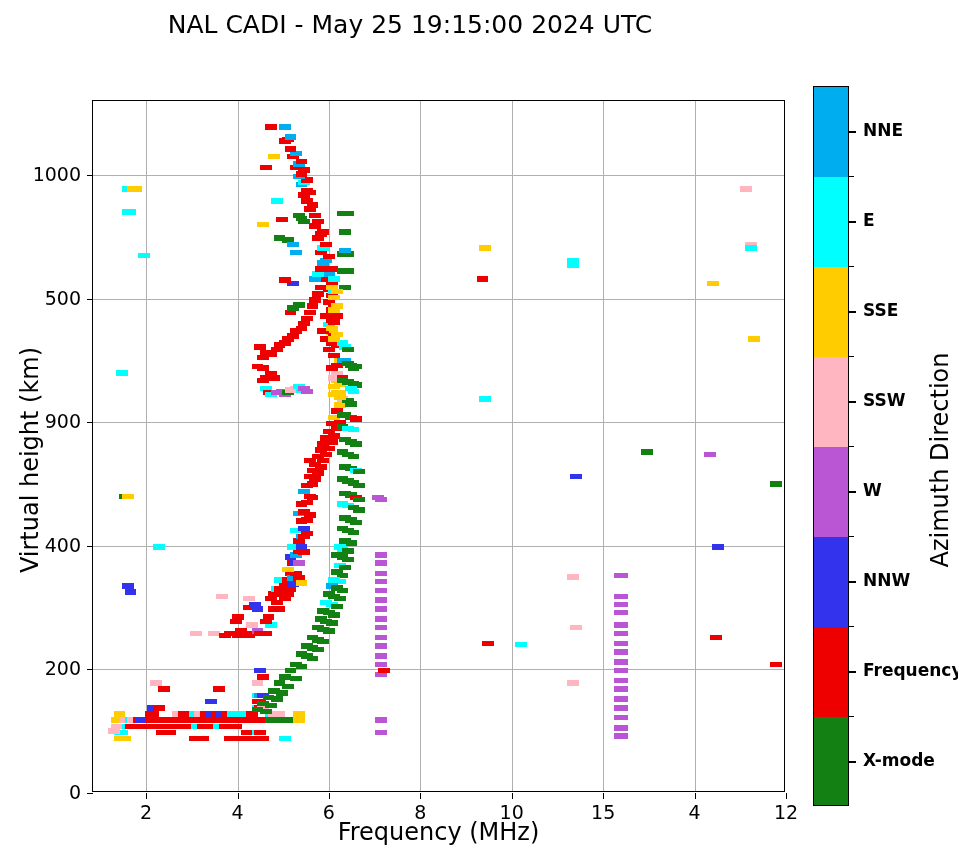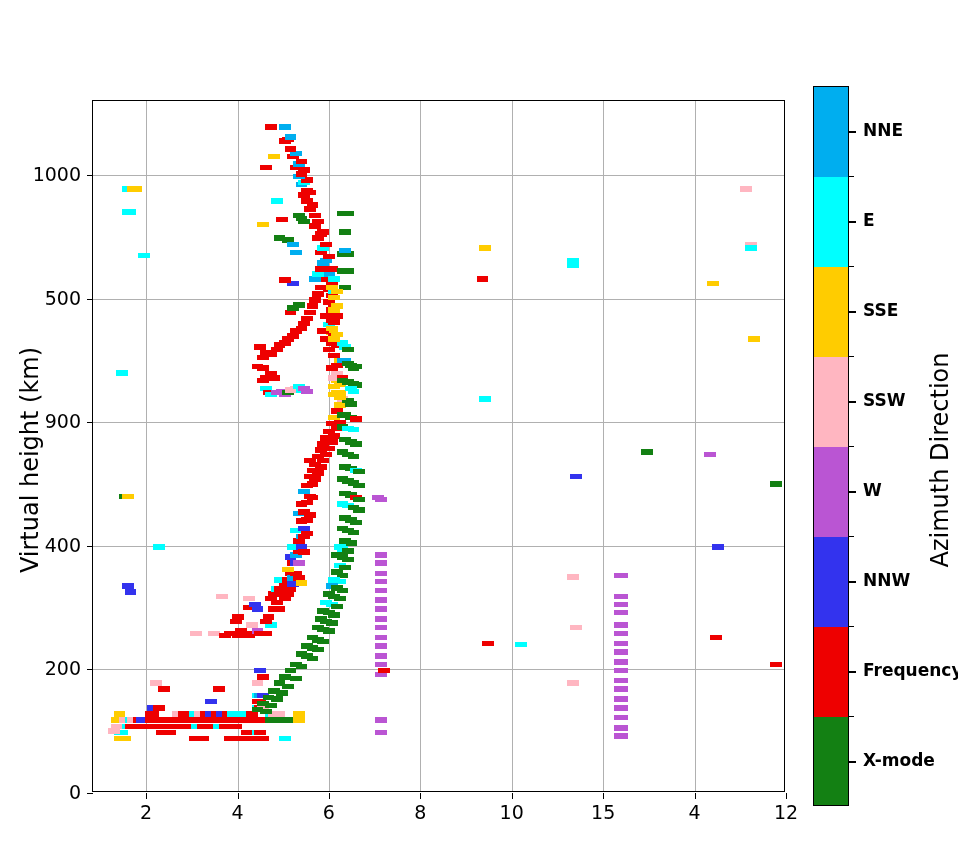--- a/index.html
+++ b/index.html
@@ -45,20 +45,21 @@
   .clab{position:absolute;left:50px;font-size:17px;color:#000;white-space:nowrap;
         margin-top:-11px;font-weight:600;}
   #cbar-title{position:absolute;left:752px;top:444px;width:360px;text-align:center;
               font-size:24px;transform:rotate(-90deg);transform-origin:center center;}
 </style>
 </head>
 <body>
 
 <div id="figure">
 
+  <div id="title">NAL CADI - May 25 19:15:00 2024 UTC</div>
 
   <div id="plot">
     <div id="grid">
         <div class="gl-v" style="left: 53px;"></div>
         <div class="gl-v" style="left: 144.5px;"></div>
         <div class="gl-v" style="left: 235.9px;"></div>
         <div class="gl-v" style="left: 327.3px;"></div>
         <div class="gl-v" style="left: 418.7px;"></div>
         <div class="gl-v" style="left: 510.2px;"></div>
         <div class="gl-v" style="left: 601.6px;"></div>
@@ -674,20 +675,21 @@
       <div class="ytick" style="top: 321.3px;"></div>
       <div class="ylab" style="top: 321.3px;">900</div>
       <div class="ytick" style="top: 197.7px;"></div>
       <div class="ylab" style="top: 197.7px;">500</div>
       <div class="ytick" style="top: 74.1px;"></div>
       <div class="ylab" style="top: 74.1px;">1000</div>
     </div>
 
   <div id="axis-decor"></div>
 
+  <div id="xaxis-title">Frequency (MHz)</div>
 
   <div style="position:absolute;left:0;top:0;width:0;height:0;">
     <div id="yaxis-title" style="left:-150px;top:446px;">Virtual height (km)</div>
   </div>
 
   <div id="cbar-wrap">
     <div id="cbar">
         <div class="cseg" style="height: 90px; background: rgb(0, 174, 239);"></div>
         <div class="cseg" style="height: 90px; background: rgb(0, 255, 255);"></div>
         <div class="cseg" style="height: 90px; background: rgb(255, 204, 0);"></div>

